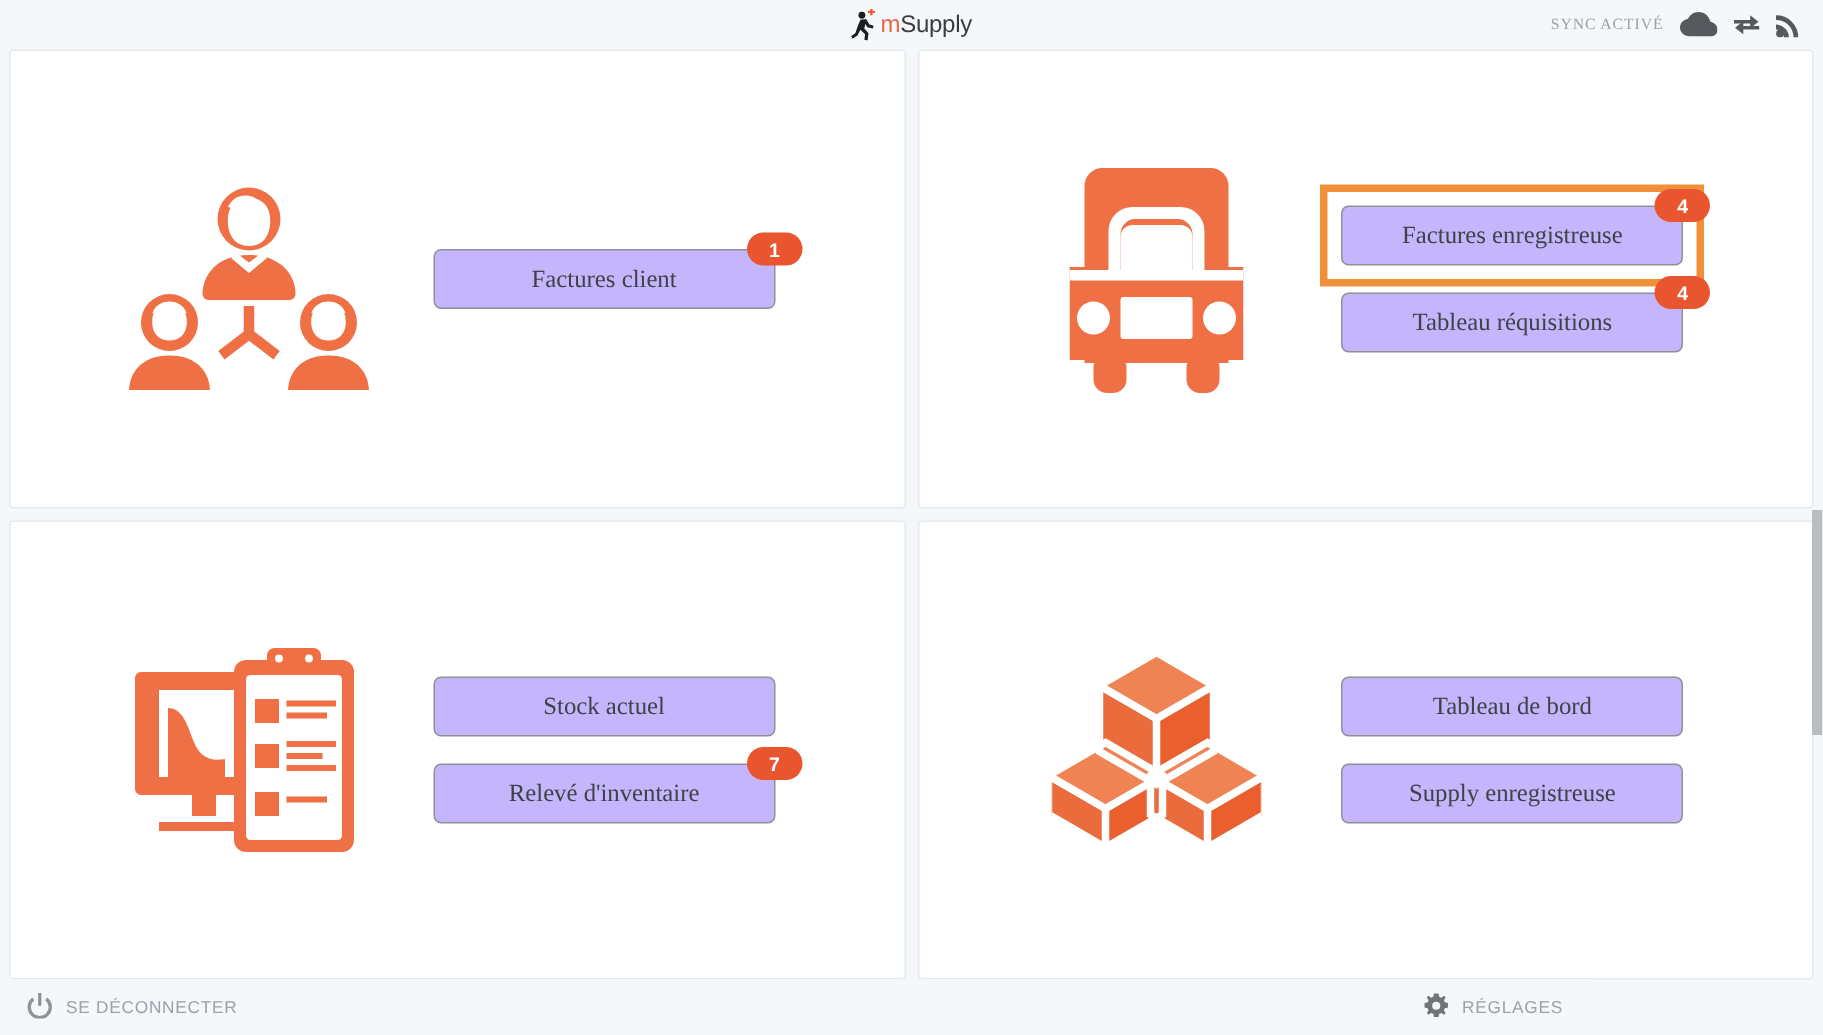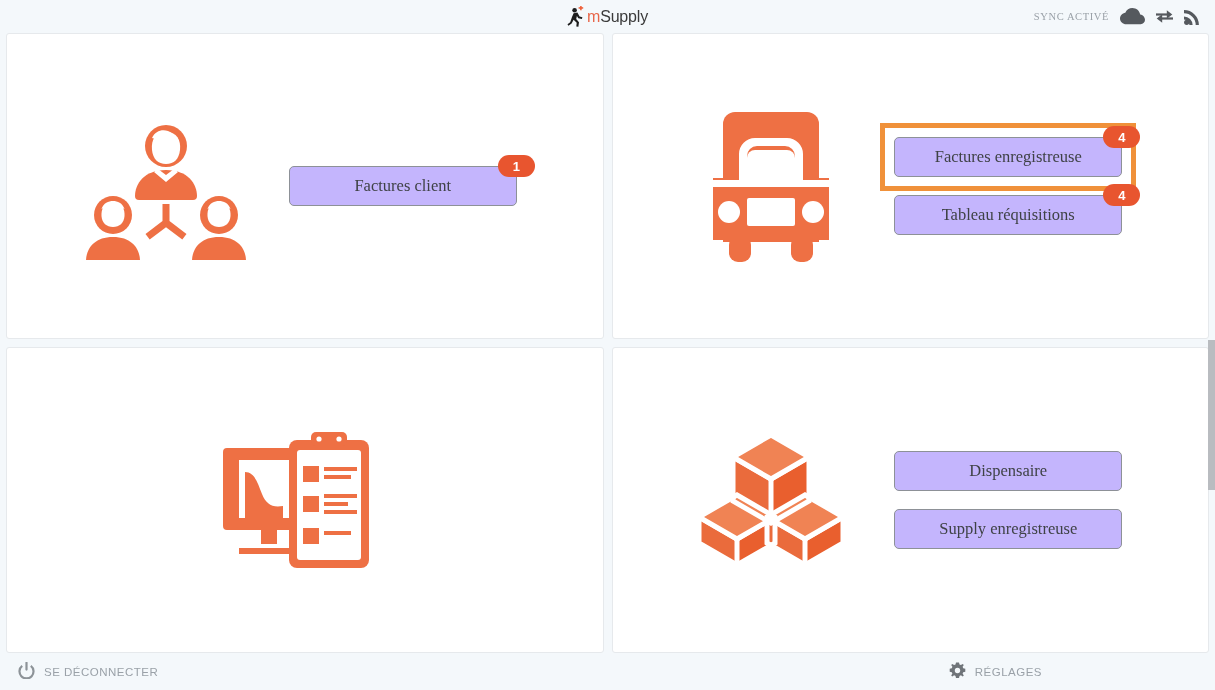--- a/index.html
+++ b/index.html
@@ -364,20 +364,29 @@
             <rect x="101" y="64" width="33" height="4"></rect>
             <rect x="101" y="72" width="24" height="4"></rect>
             <rect x="101" y="80" width="33" height="4"></rect>
 
             <path d="M80 98 h16 v16 h-16 Z M84 102 h8 v8 h-8 Z"></path>
             <rect x="101" y="101" width="27" height="4"></rect>
           </g>
         </svg>
       </div>
 
+      <div class="btn-col">
+        <div class="btn-wrap">
+          <div class="btn">Stock actuel</div>
+        </div>
+        <div class="btn-wrap">
+          <div class="btn">Relevé d'inventaire</div>
+          <div class="badge">7</div>
+        </div>
+      </div>
     </div>
   </div>
 
   <div class="panel">
     <div class="panel-inner">
       <div class="icon-box">
         <svg width="140" height="134" viewBox="0 0 140 134">
           <g>
 
             <polygon fill="#f08354" points="70,2 108,24 70,46 32,24"></polygon>
@@ -401,21 +410,21 @@
             <line x1="36" y1="106" x2="36" y2="132"></line>
             <polygon points="104,62 142,84 142,110 104,132 66,110 66,84"></polygon>
             <polyline points="66,84 104,106 142,84"></polyline>
             <line x1="104" y1="106" x2="104" y2="132"></line>
           </g>
         </svg>
       </div>
 
       <div class="btn-col">
         <div class="btn-wrap">
-          <div class="btn">Dispensaire</div>
+          <div class="btn">Tableau de bord</div>
         </div>
         <div class="btn-wrap">
           <div class="btn">Supply enregistreuse</div>
         </div>
       </div>
     </div>
   </div>
 </div>
 
 <div id="scrollbar-track">

